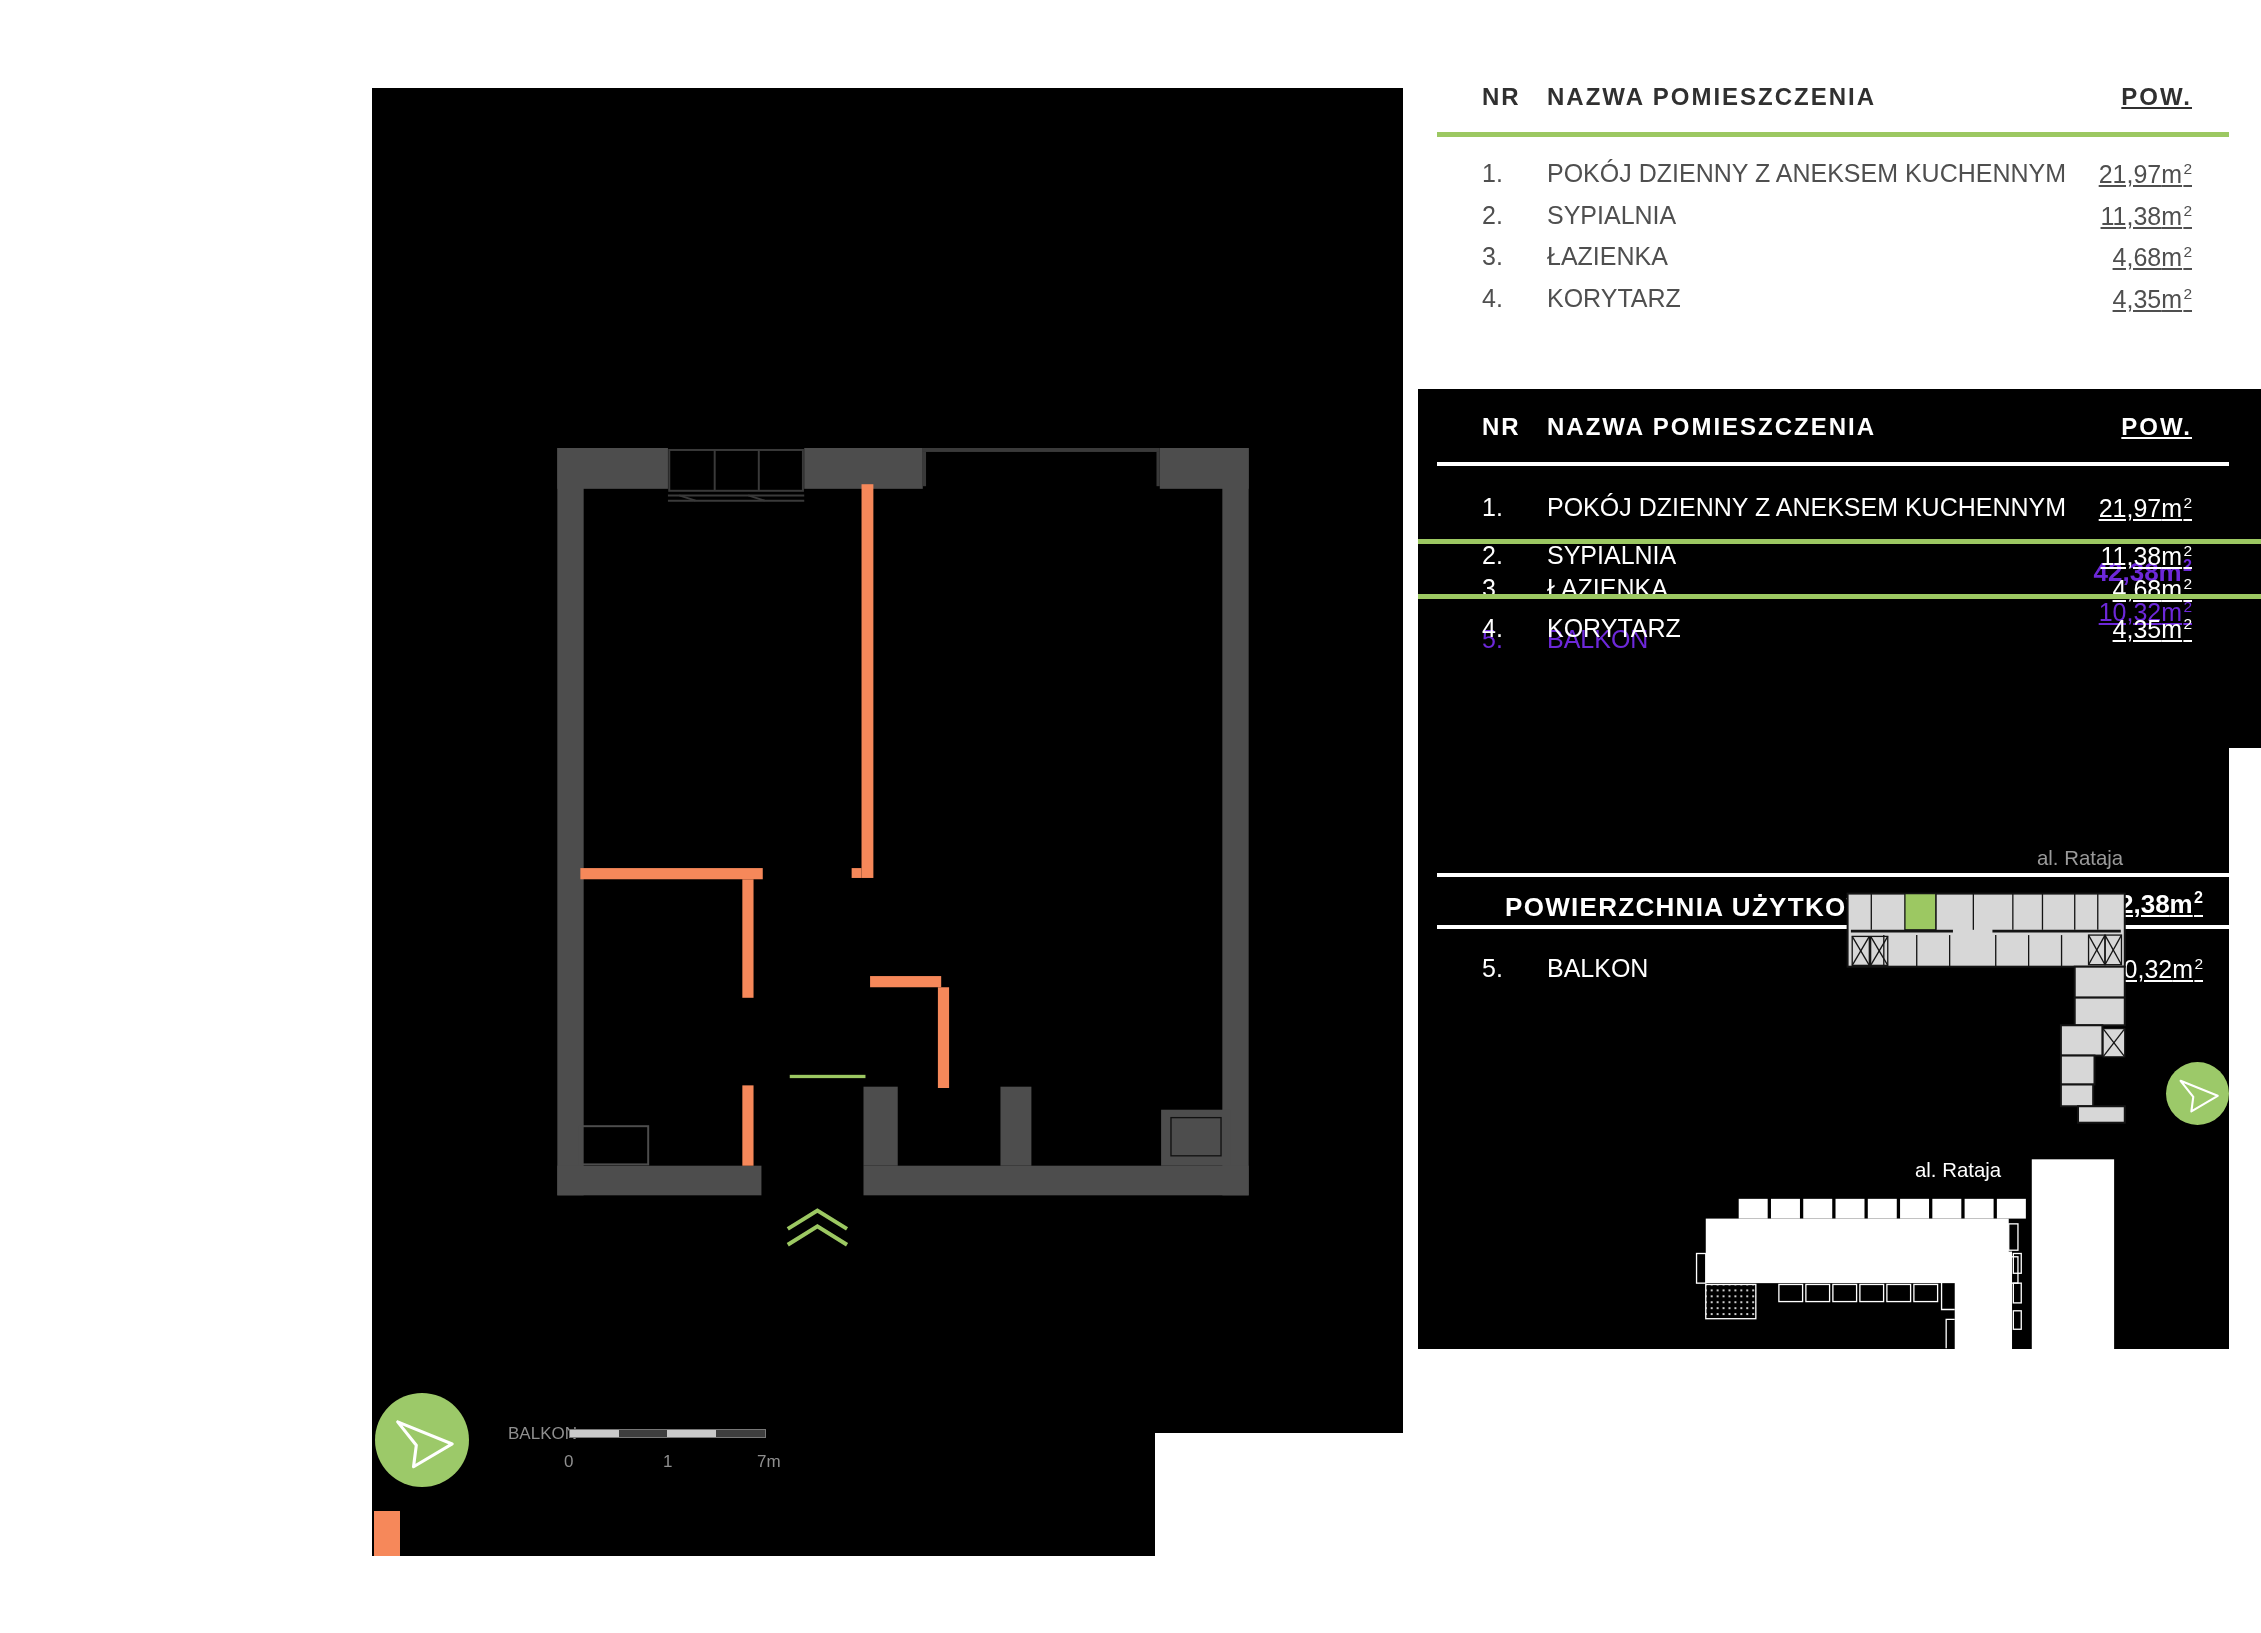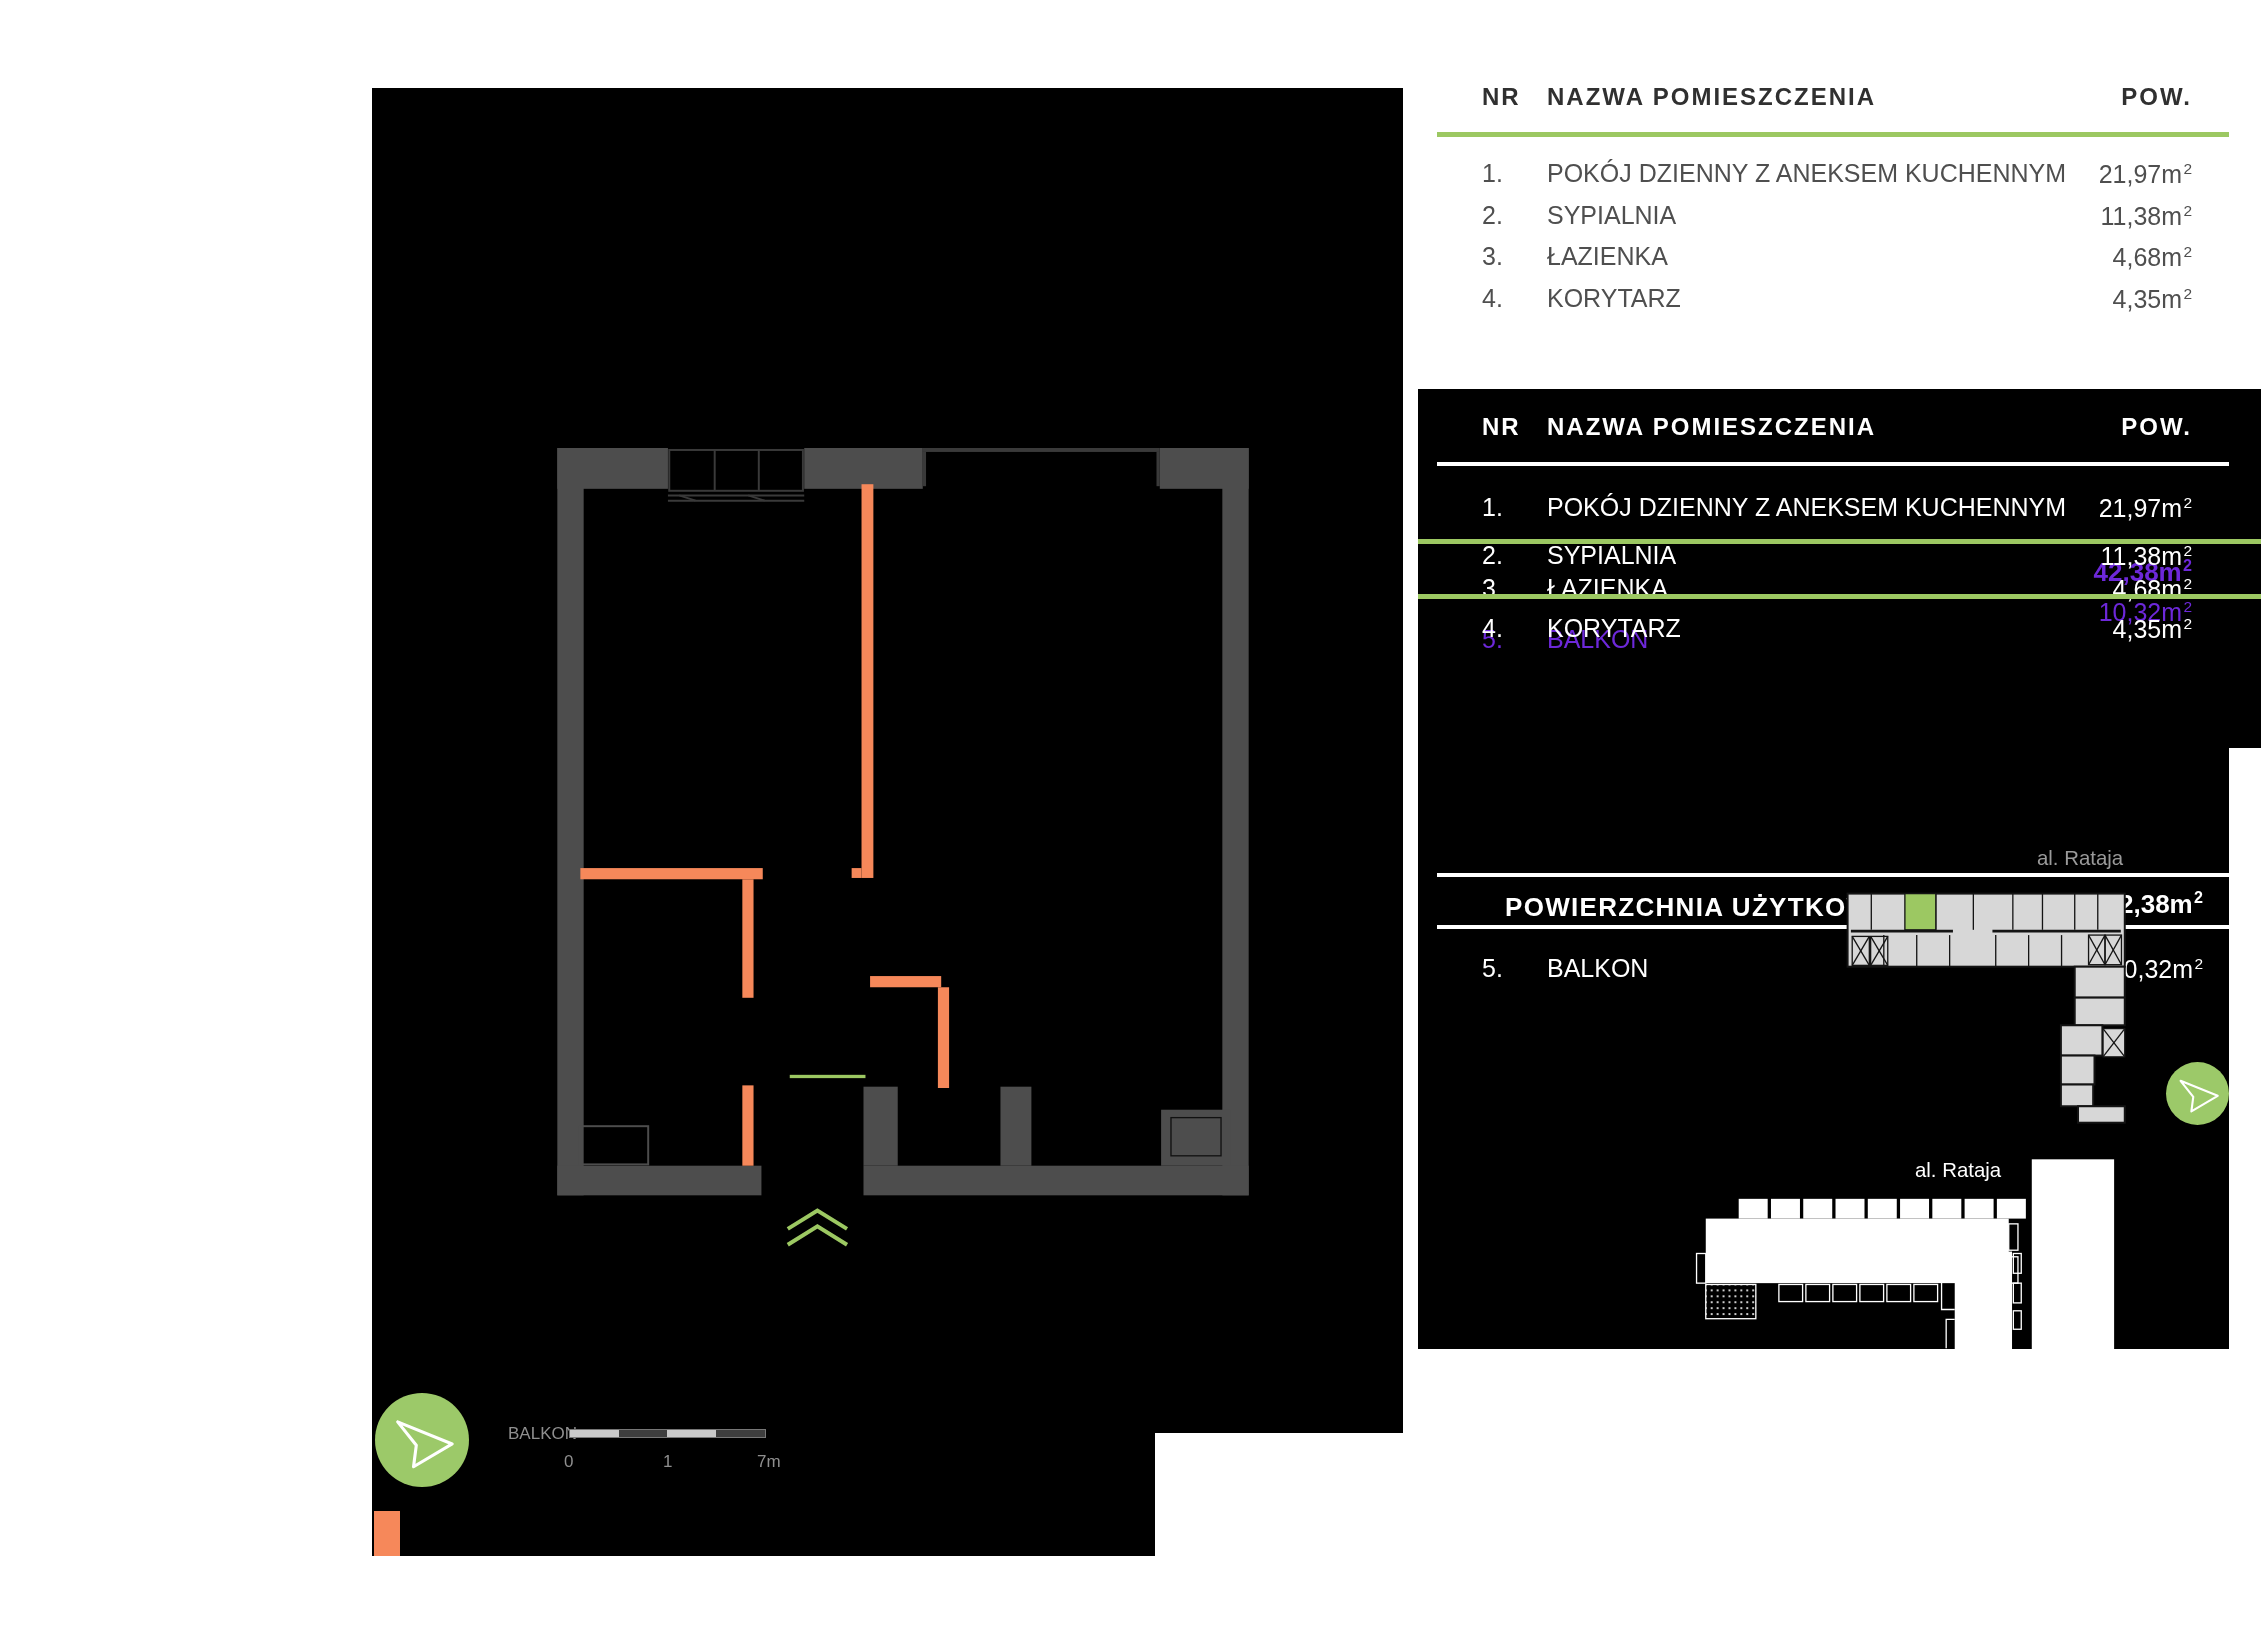--- a/index.html
+++ b/index.html
@@ -3,21 +3,21 @@
 <meta charset="utf-8">
 <style>
   html,body{margin:0;padding:0;background:#fff;}
   .page{position:relative;width:2261px;height:1556px;background:#fff;overflow:hidden;
         font-family:"Liberation Sans",sans-serif;}
   .abs{position:absolute;}
   .panel{position:absolute;background:#000;}
   .txt{position:absolute;white-space:nowrap;line-height:1.1;}
   .hdr{font-weight:bold;letter-spacing:2px;}
   .rowtxt{font-size:25px;}
-  .val{text-align:right;}
+  .val{text-align:right;text-decoration:underline;}
   sup.sq{font-size:0.62em;vertical-align:super;margin-left:1.3px;}
   .light{color:#4f4f4f;}
   .lighthdr{color:#303030;font-size:24px;}
   .darkhdr{color:#ffffff;font-size:24px;}
   .white{color:#ffffff;}
   .ghost{color:#6d28d9;}
   .gray{color:#9a9a9a;}
   .line{position:absolute;}
   .green-line{background:#9cc862;}
   .white-line{background:#ffffff;}

